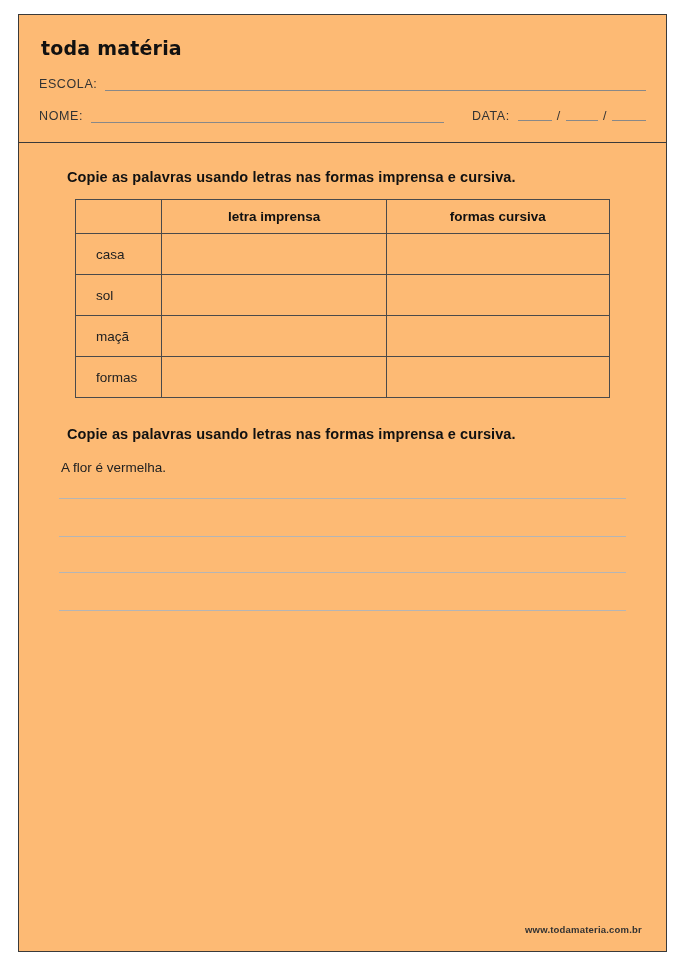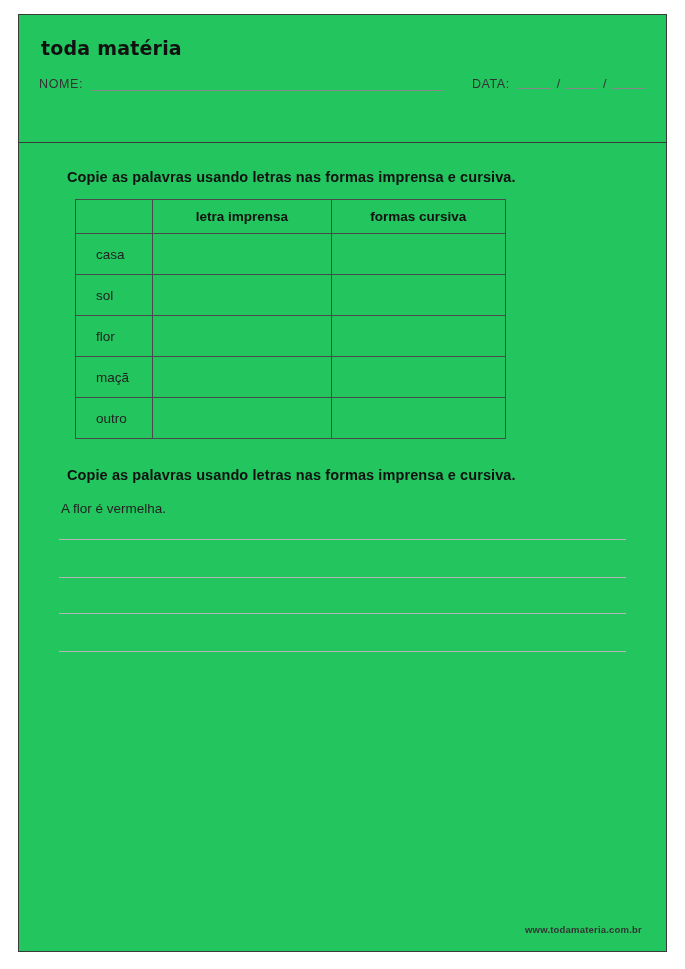--- a/index.html
+++ b/index.html
@@ -15,21 +15,21 @@
     position: relative;
   }
   .sheet {
     position: absolute;
     left: 18px;
     top: 14px;
     width: 649px;
     height: 938px;
     border: 1px solid #3a3a3a;
     box-sizing: border-box;
-    background: #22c55e;
+    background: #fdba74;
   }
   
   .header {
     border-bottom: 1px solid #3a3a3a;
     padding: 16px 20px 12px 20px;
     box-sizing: border-box;
     height: 128px;
   }
   .logo {
     font-family: "DejaVu Sans", sans-serif;
@@ -84,21 +84,21 @@
   .instruction {
     font-size: 14.5px;
     font-weight: bold;
     color: #111;
     margin: 6px 0 14px 20px;
     letter-spacing: 0.1px;
   }
   table.words {
     border-collapse: collapse;
     margin-left: 28px;
-    width: 431px;
+    width: 535px;
   }
   table.words th, table.words td {
     border: 1px solid #4a4a4a;
     height: 41px;
     box-sizing: border-box;
   }
   table.words th {
     font-size: 13.5px;
     font-weight: bold;
     color: #111;
@@ -150,20 +150,24 @@
   }
 </style>
 </head>
 <body>
 
 <div class="sheet">
 
   <div class="header">
     <div class="logo">toda matéria</div>
 
+    <div class="field-row">
+      <span class="field-label">ESCOLA:</span>
+      <span class="rule"></span>
+    </div>
 
     <div class="field-row">
       <span class="field-label">NOME:</span>
       <span class="rule"></span>
       <span class="date-group">
         <span class="field-label">DATA:</span>
         <span class="rule short"></span>
         <span class="slash">/</span>
         <span class="rule short2"></span>
         <span class="slash">/</span>
@@ -189,31 +193,26 @@
           <td class="word">casa</td>
           <td class="blank-a"></td>
           <td class="blank-b"></td>
         </tr>
         <tr>
           <td class="word">sol</td>
           <td class="blank-a"></td>
           <td class="blank-b"></td>
         </tr>
         <tr>
-          <td class="word">flor</td>
-          <td class="blank-a"></td>
-          <td class="blank-b"></td>
-        </tr>
-        <tr>
           <td class="word">maçã</td>
           <td class="blank-a"></td>
           <td class="blank-b"></td>
         </tr>
         <tr>
-          <td class="word">outro</td>
+          <td class="word">formas</td>
           <td class="blank-a"></td>
           <td class="blank-b"></td>
         </tr>
       </tbody>
     </table>
 
     <div class="instruction2">Copie as palavras usando letras nas formas imprensa e cursiva.</div>
 
     <div class="sentence-block">
       <div class="sentence">A flor é vermelha.</div>

